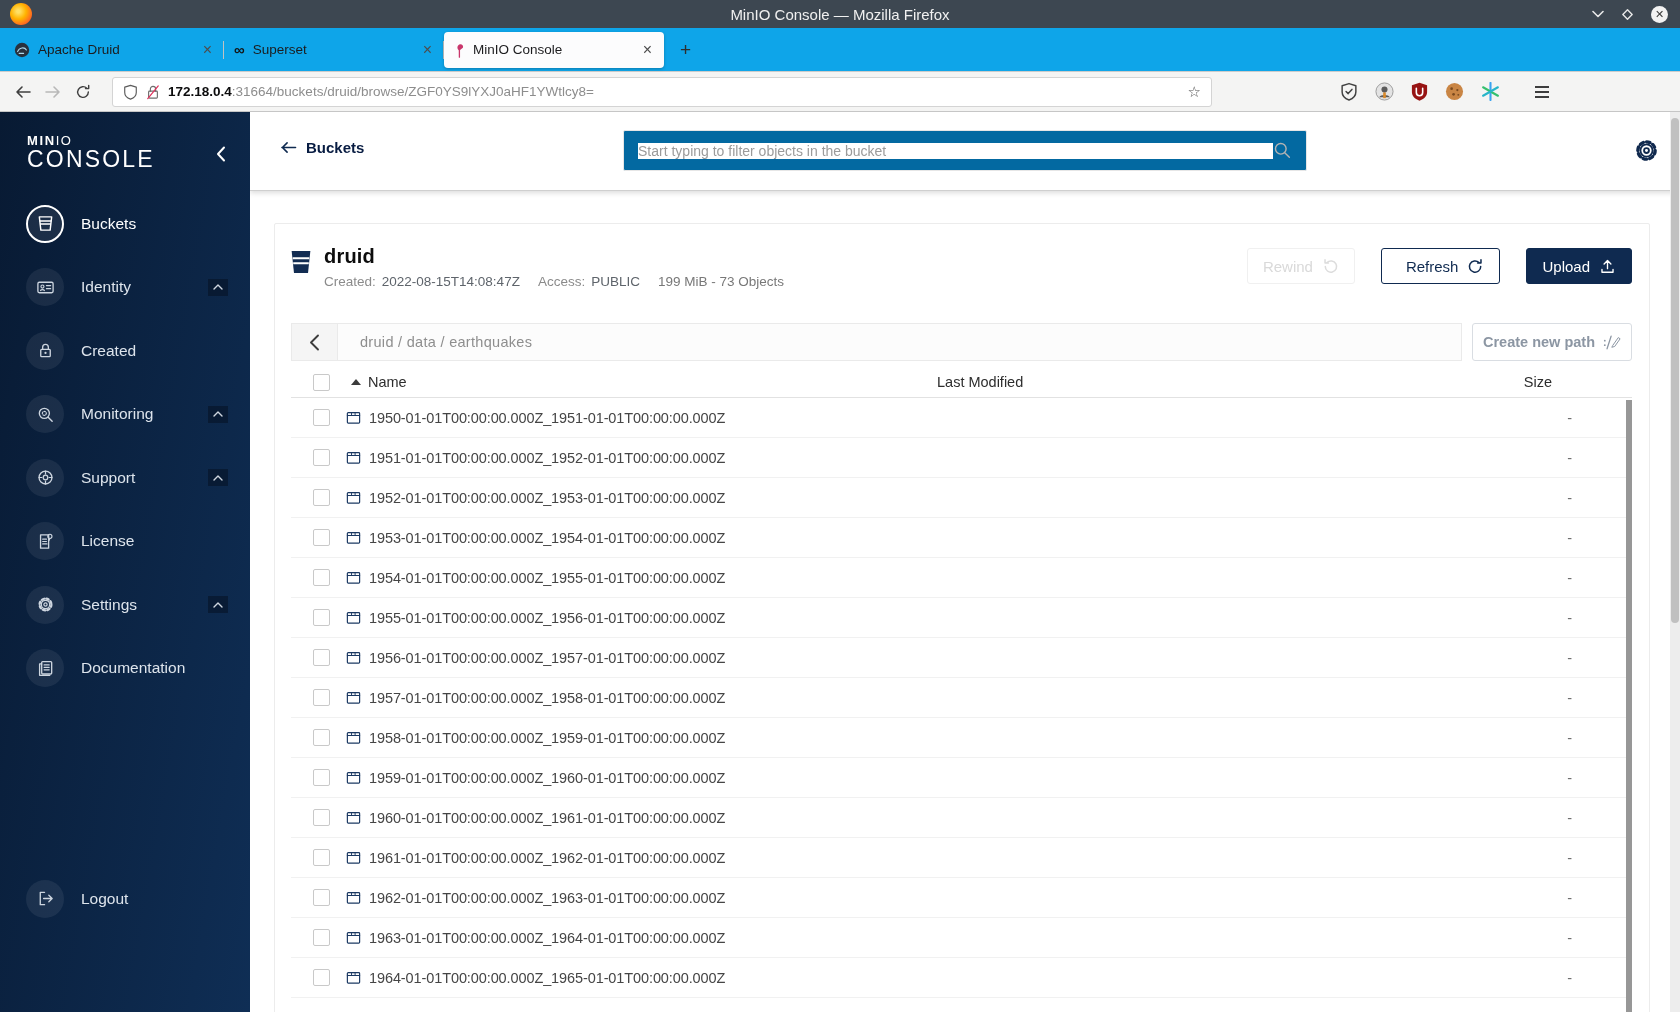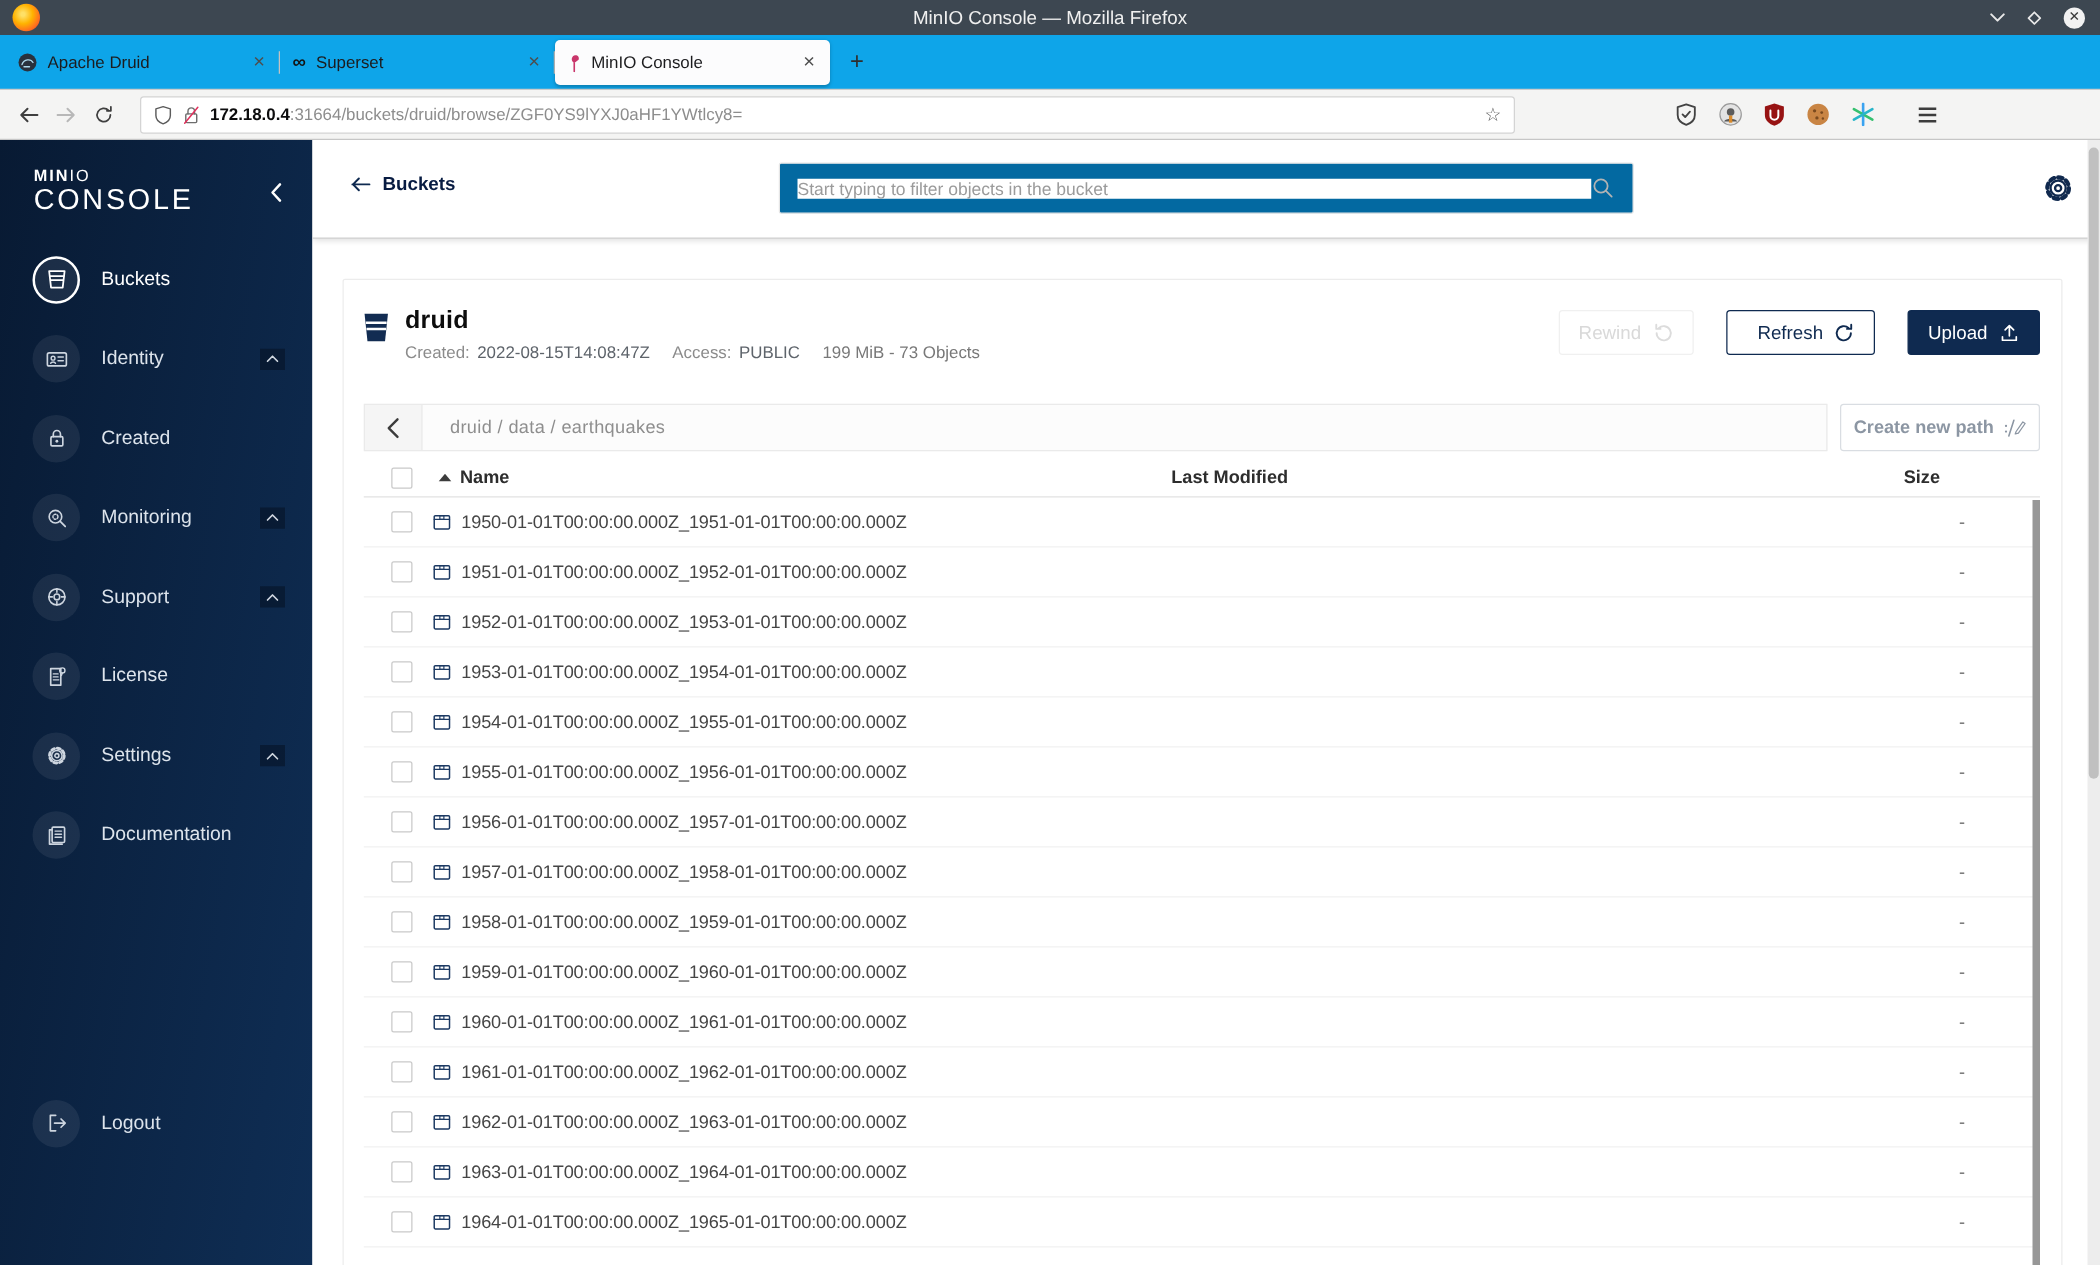--- a/index.html
+++ b/index.html
@@ -92,21 +92,21 @@
   .browse-row { margin:0 17px 0 16px; display:flex; height:38px; }
   .crumb-bar { flex:1; border:1px solid #eaeaea; background:#fcfcfc; display:flex; align-items:center; margin-right:10px; }
   .crumb-back { width:46px; height:100%; border-right:1px solid #eaeaea; background:#f5f5f5;
                 display:flex; align-items:center; justify-content:center; cursor:pointer; }
   .crumb-path { margin-left:22px; font-size:14.5px; color:#8e8e8e; letter-spacing:.3px; }
   .btn-create-path { width:160px; border:1px solid #d9dde2; border-radius:3px; background:#fff; color:#8c96a3;
                      font-size:14.5px; font-weight:700; display:flex; align-items:center; justify-content:center; gap:8px; cursor:pointer; }
 
   .obj-table { margin:6px 17px 0 16px; }
   .thead, .trow { display:grid; grid-template-columns:46px 1fr 520px 175px; align-items:center; }
-  .thead { height:31px; border-bottom:1px solid #e2e2e2; font-size:14.5px; font-weight:700; color:#2d2d2d; }
+  .thead { height:31px; border-bottom:1px solid #e2e2e2; font-size:14.5px; font-weight:400; color:#2d2d2d; }
   .trow { height:40px; border-bottom:1px solid #f1f1f1; font-size:14.5px; color:#454545; }
   .c-check { display:flex; }
   .checkbox { width:17px; height:17px; border:1px solid #c9c9c9; border-radius:2px; background:#fff; margin-left:22px; display:block; }
   .c-name { display:flex; align-items:center; }
   .h-name { display:flex; align-items:center; margin-left:14px; }
   .sort-tri { width:0; height:0; border-left:5px solid transparent; border-right:5px solid transparent;
               border-bottom:6px solid #3c3c3c; margin-right:7px; }
   .row-ico { margin-left:8px; }
   .row-name { margin-left:7px; letter-spacing:-.1px; }
   .h-size { text-align:right; padding-right:80px; }

